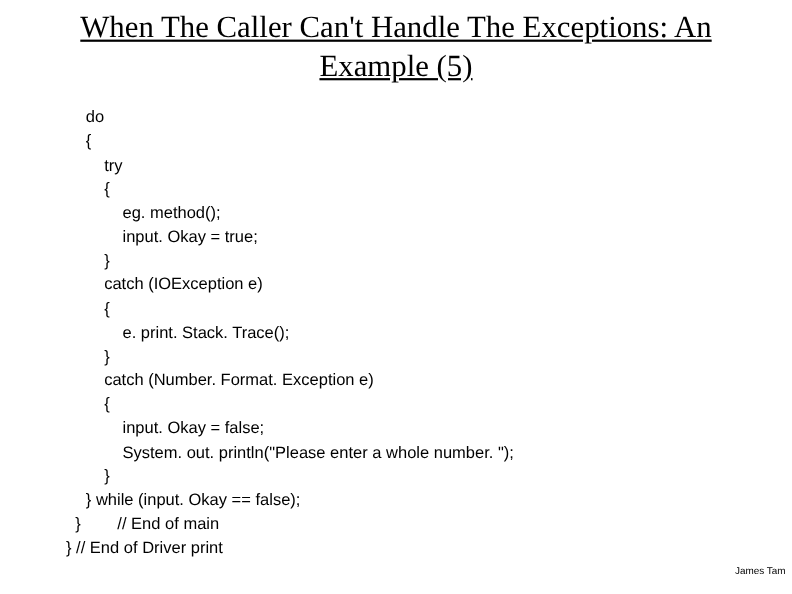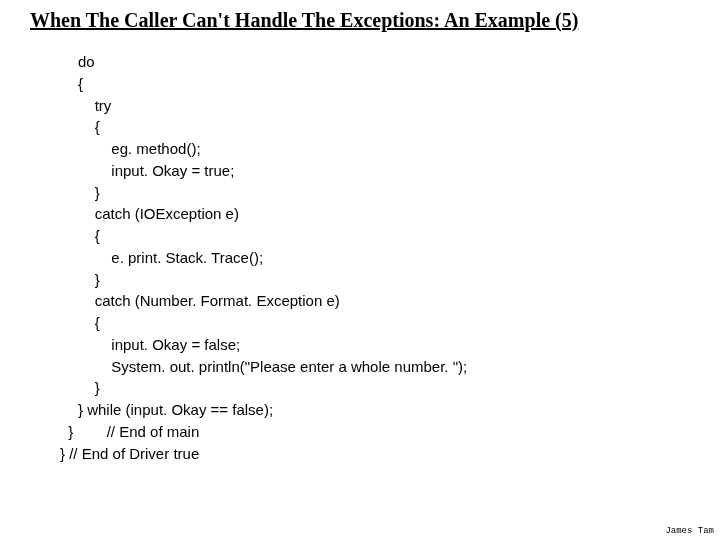--- a/index.html
+++ b/index.html
@@ -10,39 +10,39 @@
       font-family: Arial, Helvetica, sans-serif;
       background: #fff;
       position: relative;
       overflow: hidden;
     }
     .slide {
       padding: 8px 30px 0 30px;
     }
     .title {
       font-family: "Times New Roman", Times, serif;
-      font-size: 20px;
-      font-weight: bold;
+      font-size: 28px;
+      font-weight: normal;
       text-decoration: underline;
-      text-align: left;
+      text-align: center;
       margin: 0 0 18px 0;
       line-height: 1.25;
     }
     .code {
       font-family: Liberation Sans, sans-serif;
       font-size: 15px;
       line-height: 1.45;
       white-space: pre;
       margin-left: 48px;
     }
     .footer {
       position: absolute;
       right: 6px;
-      bottom: 4px;
-      font-family: Liberation Mono, monospace;
+      bottom: 16px;
+      font-family: Liberation Sans, sans-serif;
       font-size: 9px;
     }
   </style>
 </head>
 <body>
 
 <div class="slide">
   <h1 class="title">When The Caller Can't Handle The Exceptions: An Example (5)</h1>
   <div class="code" id="code-block">do
 {
@@ -55,16 +55,16 @@
     {
         e. print. Stack. Trace();
     }
     catch (Number. Format. Exception e)
     {
         input. Okay = false;
         System. out. println("Please enter a whole number. ");
     }
 } while (input. Okay == false);
 <div style="white-space: pre; margin-left: -18px;">  }        // End of main
-} // End of Driver true</div></div>
+} // End of Driver print</div></div>
 </div>
 
 <div class="footer">James Tam</div>
 
 </body></html>

